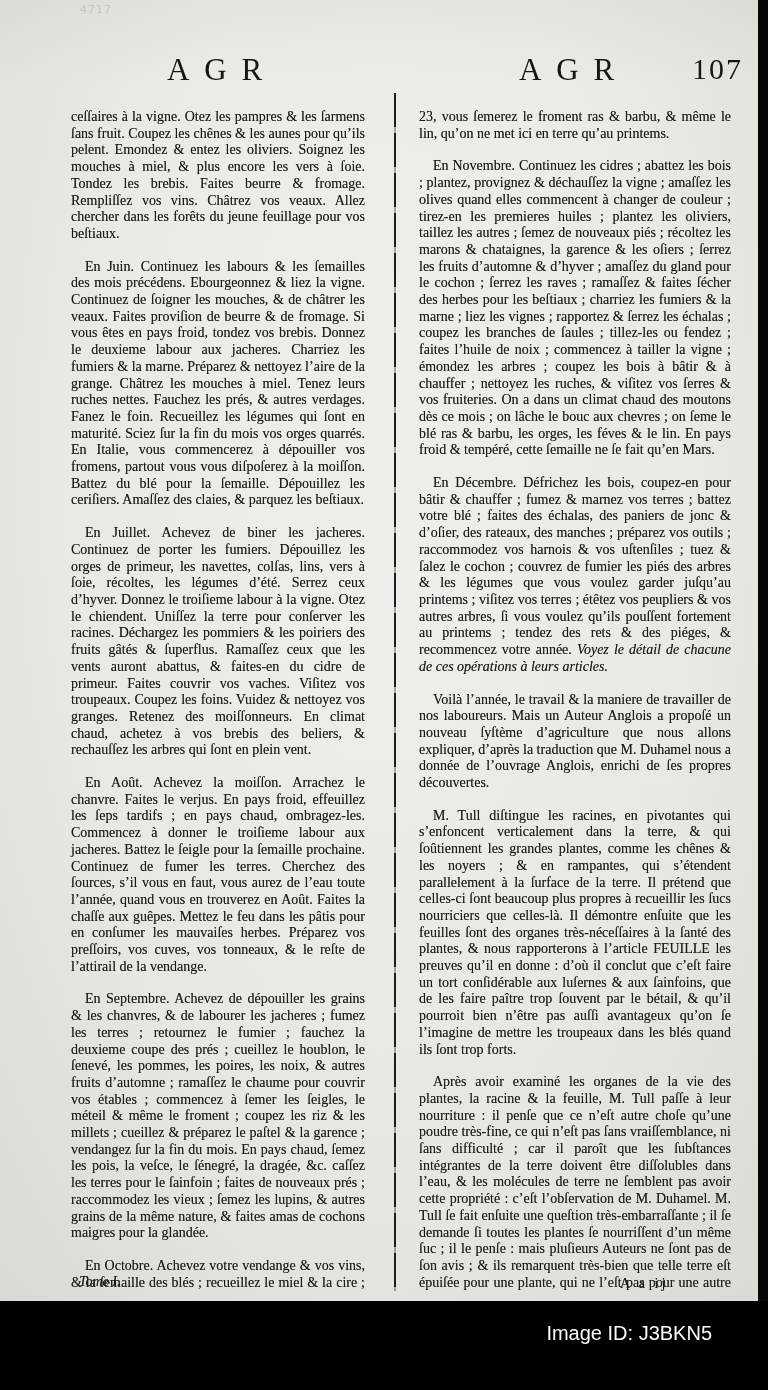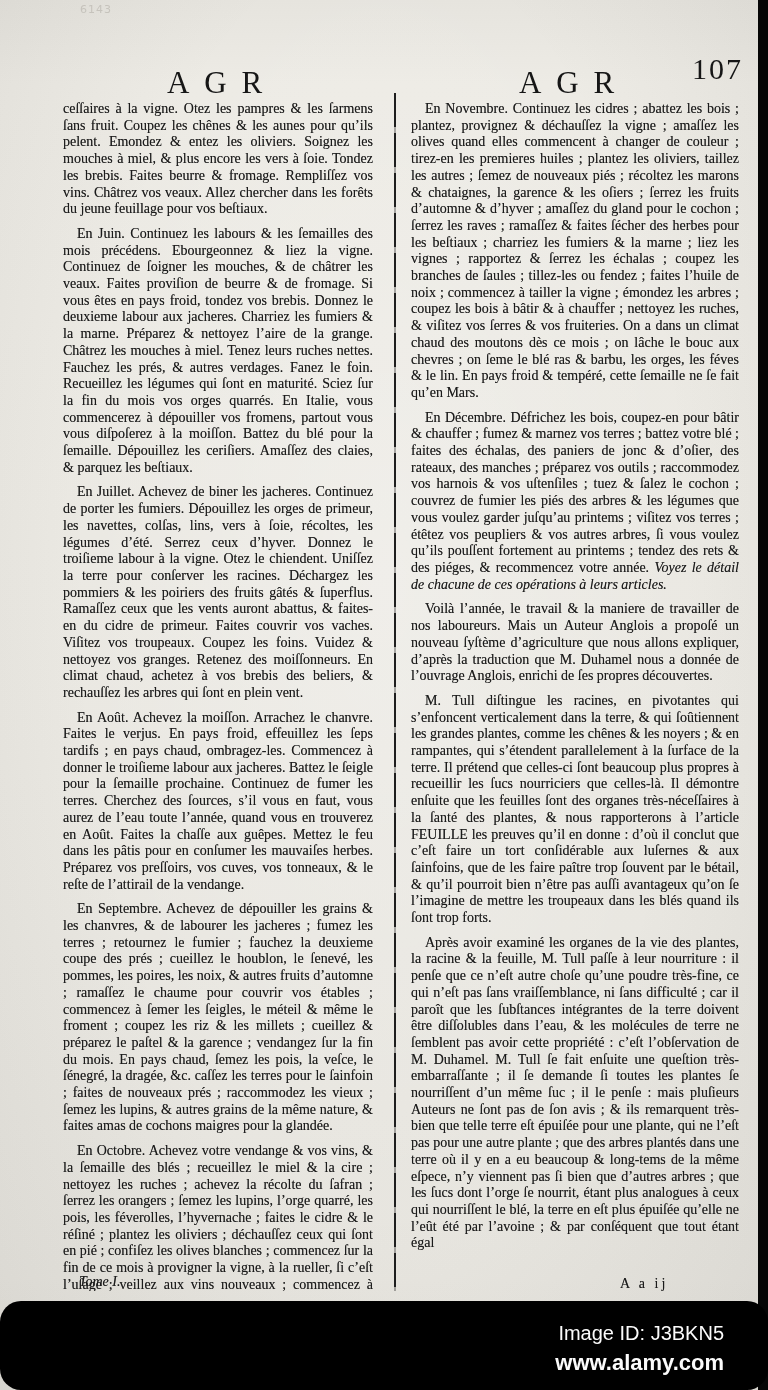--- a/index.html
+++ b/index.html
@@ -8,78 +8,78 @@
     background:linear-gradient(180deg,#e6e4de 0%,#edebe5 6%,#eae8e2 55%,#e7e5df 92%,#e3e1db 100%);
     font-family:"Liberation Serif","DejaVu Serif",serif;color:#1b1b1b;
   }
   .page::before{
     content:"";position:absolute;inset:0;pointer-events:none;
     background:radial-gradient(ellipse at 50% 42%,rgba(255,255,255,.25) 0%,rgba(255,255,255,0) 55%,rgba(60,58,52,.08) 100%);
   }
   .pencil{position:absolute;left:80px;top:3px;font-size:11px;color:#c6c3bc;
     font-family:"DejaVu Sans",sans-serif;letter-spacing:1px;}
   .htitle{position:absolute;top:52px;font-size:31px;letter-spacing:.48em;white-space:nowrap;
-    transform:translateX(-50%);color:#161616;margin-top:13px;}
+    transform:translateX(-50%);color:#161616;}
   .htitle.hl{left:222px;}
   .htitle.hr{left:574px;}
   .pagenum{position:absolute;top:52px;left:692px;font-size:30px;letter-spacing:2px;color:#161616;}
   .columns{position:absolute;top:93px;left:55px;width:692px;height:1198px;display:flex;overflow:hidden;}
   .col{height:100%;overflow:hidden;text-align:justify;font-size:14px;line-height:16.7px;
     text-shadow:0 0 .4px rgba(27,27,27,.55);}
   .col.left{width:326px;}
   .col.right{width:344px;}
   .divider{width:2px;height:100%;margin:0 7px 0 13px;
     background:repeating-linear-gradient(to bottom,#1e1e1e 0 34px,rgba(30,30,30,.35) 34px 40px);}
-  .para{margin:8px;text-indent:14px;}
+  .para{margin:16px;text-indent:14px;}
   .para.cont{text-indent:0;}
   .lead{}
   .lead:not(:empty)::after{content:" ";}
   .trail{font-style:italic;}
   .trail:not(:empty)::before{content:" ";}
   .sig{position:absolute;font-size:14px;color:#1b1b1b;text-shadow:0 0 .4px rgba(27,27,27,.55);}
   .sig.tome{left:79px;top:1274px;font-style:italic;}
   .sig.aa{left:620px;top:1276px;letter-spacing:3px;}
   .edge-strip{position:absolute;right:0;top:0;width:10px;height:100%;background:#060606;}
   .bottom-bar{position:absolute;left:0;bottom:0;width:768px;height:89px;background:#000;
-    box-sizing:border-box;padding:21px 44px 0 0;text-align:right;
-    font-family:"Liberation Sans","DejaVu Sans",sans-serif;color:#fbfbfb;border-radius:21px;}
+    box-sizing:border-box;padding:21px 56px 0 0;text-align:right;
+    font-family:"Liberation Sans","DejaVu Sans",sans-serif;color:#fbfbfb;}
   .wm-line1{font-size:20px;font-weight:400;}
   .wm-line2{font-size:22px;font-weight:700;margin-top:5px;}
 </style>
 </head>
 <body>
 
 <div class="page">
-  <div class="pencil">6143</div>
+  <div class="pencil">4717</div>
 
   <div class="htitle hl">AGR</div>
   <div class="htitle hr">AGR</div>
   <div class="pagenum">107</div>
 
   <div class="columns">
     <div class="col left">
       <p class="para cont"><span class="lead"></span><span class="ptext">ceſſaires à la vigne. Otez les pampres &amp; les ſarmens ſans fruit. Coupez les chênes &amp; les aunes pour qu’ils pelent. Emondez &amp; entez les oliviers. Soignez les mouches à miel, &amp; plus encore les vers à ſoie. Tondez les brebis. Faites beurre &amp; fromage. Rempliſſez vos vins. Châtrez vos veaux. Allez chercher dans les forêts du jeune feuillage pour vos beſtiaux.</span><span class="trail"></span></p>
       <p class="para"><span class="lead">En Juin.</span><span class="ptext">Continuez les labours &amp; les ſemailles des mois précédens. Ebourgeonnez &amp; liez la vigne. Continuez de ſoigner les mouches, &amp; de châtrer les veaux. Faites proviſion de beurre &amp; de fromage. Si vous êtes en pays froid, tondez vos brebis. Donnez le deuxieme labour aux jacheres. Charriez les fumiers &amp; la marne. Préparez &amp; nettoyez l’aire de la grange. Châtrez les mouches à miel. Tenez leurs ruches nettes. Fauchez les prés, &amp; autres verdages. Fanez le foin. Recueillez les légumes qui ſont en maturité. Sciez ſur la fin du mois vos orges quarrés. En Italie, vous commencerez à dépouiller vos fromens, partout vous vous diſpoſerez à la moiſſon. Battez du blé pour la ſemaille. Dépouillez les ceriſiers. Amaſſez des claies, &amp; parquez les beſtiaux.</span><span class="trail"></span></p>
       <p class="para"><span class="lead">En Juillet.</span><span class="ptext">Achevez de biner les jacheres. Continuez de porter les fumiers. Dépouillez les orges de primeur, les navettes, colſas, lins, vers à ſoie, récoltes, les légumes d’été. Serrez ceux d’hyver. Donnez le troiſieme labour à la vigne. Otez le chiendent. Uniſſez la terre pour conſerver les racines. Déchargez les pommiers &amp; les poiriers des fruits gâtés &amp; ſuperflus. Ramaſſez ceux que les vents auront abattus, &amp; faites-en du cidre de primeur. Faites couvrir vos vaches. Viſitez vos troupeaux. Coupez les foins. Vuidez &amp; nettoyez vos granges. Retenez des moiſſonneurs. En climat chaud, achetez à vos brebis des beliers, &amp; rechauſſez les arbres qui ſont en plein vent.</span><span class="trail"></span></p>
       <p class="para"><span class="lead">En Août.</span><span class="ptext">Achevez la moiſſon. Arrachez le chanvre. Faites le verjus. En pays froid, effeuillez les ſeps tardifs ; en pays chaud, ombragez-les. Commencez à donner le troiſieme labour aux jacheres. Battez le ſeigle pour la ſemaille prochaine. Continuez de fumer les terres. Cherchez des ſources, s’il vous en faut, vous aurez de l’eau toute l’année, quand vous en trouverez en Août. Faites la chaſſe aux guêpes. Mettez le feu dans les pâtis pour en conſumer les mauvaiſes herbes. Préparez vos preſſoirs, vos cuves, vos tonneaux, &amp; le reſte de l’attirail de la vendange.</span><span class="trail"></span></p>
       <p class="para"><span class="lead">En Septembre.</span><span class="ptext">Achevez de dépouiller les grains &amp; les chanvres, &amp; de labourer les jacheres ; fumez les terres ; retournez le fumier ; fauchez la deuxieme coupe des prés ; cueillez le houblon, le ſenevé, les pommes, les poires, les noix, &amp; autres fruits d’automne ; ramaſſez le chaume pour couvrir vos étables ; commencez à ſemer les ſeigles, le méteil &amp; même le froment ; coupez les riz &amp; les millets ; cueillez &amp; préparez le paſtel &amp; la garence ; vendangez ſur la fin du mois. En pays chaud, ſemez les pois, la veſce, le ſénegré, la dragée, &amp;c. caſſez les terres pour le ſainfoin ; faites de nouveaux prés ; raccommodez les vieux ; ſemez les lupins, &amp; autres grains de la même nature, &amp; faites amas de cochons maigres pour la glandée.</span><span class="trail"></span></p>
       <p class="para"><span class="lead">En Octobre.</span><span class="ptext">Achevez votre vendange &amp; vos vins, &amp; la ſemaille des blés ; recueillez le miel &amp; la cire ; nettoyez les ruches ; achevez la récolte du ſafran ; ſerrez les orangers ; ſemez les lupins, l’orge quarré, les pois, les féverolles, l’hyvernache ; faites le cidre &amp; le réſiné ; plantez les oliviers ; déchauſſez ceux qui ſont en pié ; confiſez les olives blanches ; commencez ſur la fin de ce mois à provigner la vigne, à la rueller, ſi c’eſt l’uſage ; veillez aux vins nouveaux ; commencez à abattre les bois, à tirer la marne &amp; à planter. En pays chaud, depuis le 10 juſqu’au</span><span class="trail"></span></p>
     </div>
     <div class="divider"></div>
     <div class="col right">
+      <p class="para cont"><span class="lead"></span><span class="ptext">23, vous ſemerez le froment ras &amp; barbu, &amp; même le lin, qu’on ne met ici en terre qu’au printems.</span><span class="trail"></span></p>
       <p class="para"><span class="lead">En Novembre.</span><span class="ptext">Continuez les cidres ; abattez les bois ; plantez, provignez &amp; déchauſſez la vigne ; amaſſez les olives quand elles commencent à changer de couleur ; tirez-en les premieres huiles ; plantez les oliviers, taillez les autres ; ſemez de nouveaux piés ; récoltez les marons &amp; chataignes, la garence &amp; les oſiers ; ſerrez les fruits d’automne &amp; d’hyver ; amaſſez du gland pour le cochon ; ſerrez les raves ; ramaſſez &amp; faites ſécher des herbes pour les beſtiaux ; charriez les fumiers &amp; la marne ; liez les vignes ; rapportez &amp; ſerrez les échalas ; coupez les branches de ſaules ; tillez-les ou fendez ; faites l’huile de noix ; commencez à tailler la vigne ; émondez les arbres ; coupez les bois à bâtir &amp; à chauffer ; nettoyez les ruches, &amp; viſitez vos ſerres &amp; vos fruiteries. On a dans un climat chaud des moutons dès ce mois ; on lâche le bouc aux chevres ; on ſeme le blé ras &amp; barbu, les orges, les féves &amp; le lin. En pays froid &amp; tempéré, cette ſemaille ne ſe fait qu’en Mars.</span><span class="trail"></span></p>
       <p class="para"><span class="lead">En Décembre.</span><span class="ptext">Défrichez les bois, coupez-en pour bâtir &amp; chauffer ; fumez &amp; marnez vos terres ; battez votre blé ; faites des échalas, des paniers de jonc &amp; d’oſier, des rateaux, des manches ; préparez vos outils ; raccommodez vos harnois &amp; vos uſtenſiles ; tuez &amp; ſalez le cochon ; couvrez de fumier les piés des arbres &amp; les légumes que vous voulez garder juſqu’au printems ; viſitez vos terres ; étêtez vos peupliers &amp; vos autres arbres, ſi vous voulez qu’ils pouſſent fortement au printems ; tendez des rets &amp; des piéges, &amp; recommencez votre année.</span><span class="trail">Voyez le détail de chacune de ces opérations à leurs articles.</span></p>
       <p class="para"><span class="lead"></span><span class="ptext">Voilà l’année, le travail &amp; la maniere de travailler de nos laboureurs. Mais un Auteur Anglois a propoſé un nouveau ſyſtème d’agriculture que nous allons expliquer, d’après la traduction que M. Duhamel nous a donnée de l’ouvrage Anglois, enrichi de ſes propres découvertes.</span><span class="trail"></span></p>
       <p class="para"><span class="lead"></span><span class="ptext">M. Tull diſtingue les racines, en pivotantes qui s’enfoncent verticalement dans la terre, &amp; qui ſoûtiennent les grandes plantes, comme les chênes &amp; les noyers ; &amp; en rampantes, qui s’étendent parallelement à la ſurface de la terre. Il prétend que celles-ci ſont beaucoup plus propres à recueillir les ſucs nourriciers que celles-là. Il démontre enſuite que les feuilles ſont des organes très-néceſſaires à la ſanté des plantes, &amp; nous rapporterons à l’article FEUILLE les preuves qu’il en donne : d’où il conclut que c’eſt faire un tort conſidérable aux luſernes &amp; aux ſainfoins, que de les faire paître trop ſouvent par le bétail, &amp; qu’il pourroit bien n’être pas auſſi avantageux qu’on ſe l’imagine de mettre les troupeaux dans les blés quand ils ſont trop forts.</span><span class="trail"></span></p>
       <p class="para"><span class="lead"></span><span class="ptext">Après avoir examiné les organes de la vie des plantes, la racine &amp; la feuille, M. Tull paſſe à leur nourriture : il penſe que ce n’eſt autre choſe qu’une poudre très-fine, ce qui n’eſt pas ſans vraiſſemblance, ni ſans difficulté ; car il paroît que les ſubſtances intégrantes de la terre doivent être diſſolubles dans l’eau, &amp; les molécules de terre ne ſemblent pas avoir cette propriété : c’eſt l’obſervation de M. Duhamel. M. Tull ſe fait enſuite une queſtion très-embarraſſante ; il ſe demande ſi toutes les plantes ſe nourriſſent d’un même ſuc ; il le penſe : mais pluſieurs Auteurs ne ſont pas de ſon avis ; &amp; ils remarquent très-bien que telle terre eſt épuiſée pour une plante, qui ne l’eſt pas pour une autre plante ; que des arbres plantés dans une terre où il y en a eu beaucoup &amp; long-tems de la même eſpece, n’y viennent pas ſi bien que d’autres arbres ; que les ſucs dont l’orge ſe nourrit, étant plus analogues à ceux qui nourriſſent le blé, la terre en eſt plus épuiſée qu’elle ne l’eût été par l’avoine ; &amp; par conſéquent que tout étant égal</span><span class="trail"></span></p>
     </div>
   </div>
 
   <div class="sig tome">Tome I.</div>
   <div class="sig aa">A a ij</div>
 
   <div class="edge-strip"></div>
 
   <div class="bottom-bar">
     <div class="wm-line1">Image ID: J3BKN5</div>
-    <div class="wm-line2">www.alamy.com</div>
   </div>
 </div>
 
 </body></html>

